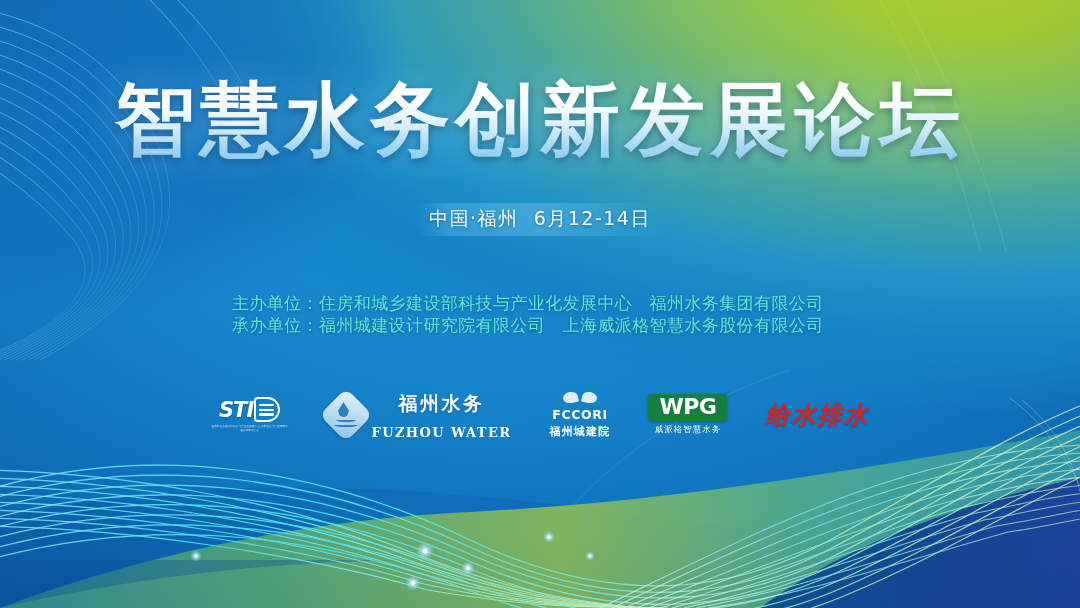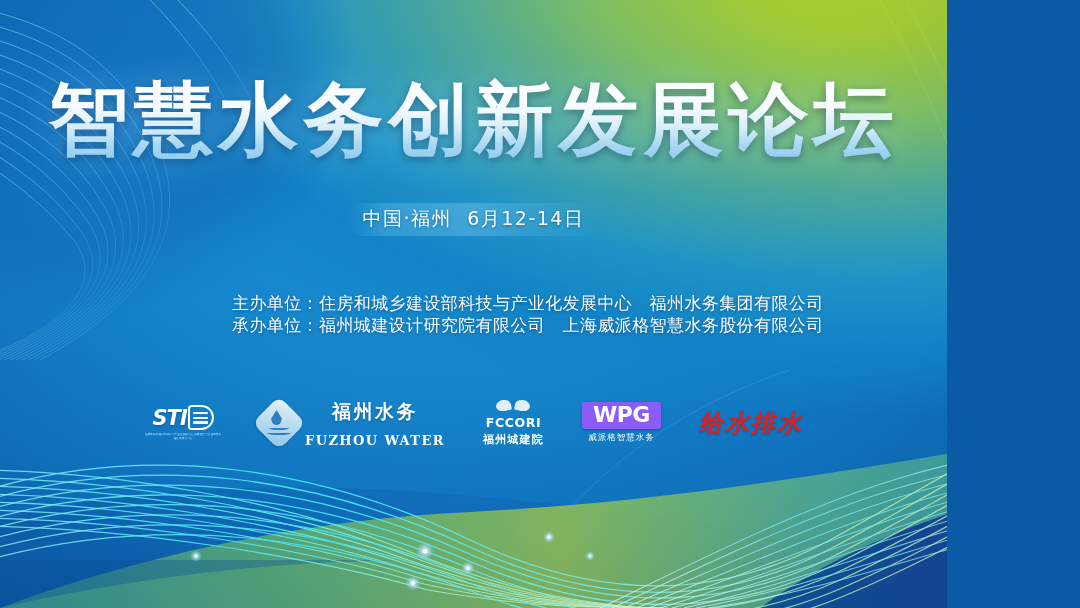--- a/index.html
+++ b/index.html
@@ -5,21 +5,21 @@
   * { margin:0; padding:0; box-sizing:border-box; }
   html, body {
     width:1080px; height:608px;
     overflow:hidden;
     background:#0b5aa6;
     font-family:"Liberation Sans", sans-serif;
   }
 
   #poster {
     position:relative;
-    width:947px; height:608px;
+    width:1080px; height:608px;
     overflow:hidden;
     isolation:isolate;
   }
 
   
   .bg-base {
     position:absolute; inset:0;
     background:
       radial-gradient(115% 95% at 92% -6%,  #b6d62e 0%, #a4cd34 12%, #7ebe63 26%, #4aa79c 40%, #2094c6 54%, #1283c6 66%, transparent 78%),
       radial-gradient(120% 110% at 46% 34%, #1a8ed2 0%, #1585cc 26%, #0f6fba 52%, #0c5ba6 74%, #0a4e96 100%),
@@ -80,29 +80,29 @@
 
   
   .orgs {
     position:absolute; left:232px; top:293px;
     text-align:left;
   }
   .org-line {
     font-family:"DejaVu Sans","Liberation Sans", sans-serif;
     font-size:17px;
     line-height:21.5px;
-    color:#ffffff;
+    color:#5eead4;
     letter-spacing:.4px;
     text-shadow:0 1px 3px rgba(4,48,96,.48);
     white-space:pre;
   }
 
   
   .logo-row {
-    position:absolute; left:0; right:0; top:390px;
+    position:absolute; left:0; right:0; top:382px;
     height:66px;
     display:flex; align-items:center; justify-content:center;
     gap:38px;
   }
   .logo { display:flex; align-items:center; justify-content:center; }
 
   
   .logo-stid { flex-direction:column; gap:3px; }
   .stid-main { display:flex; align-items:center; gap:1px; }
   .stid-letters {
@@ -189,21 +189,21 @@
   }
   .fcc-cn {
     font-family:"DejaVu Sans","Liberation Sans", sans-serif;
     font-weight:700; font-size:11px; color:#ffffff;
     letter-spacing:1.2px; white-space:pre;
   }
 
   
   .logo-wpg { flex-direction:column; gap:3px; align-items:center; }
   .wpg-box {
-    background:#8b5cf6;
+    background:#15803d;
     padding:2px 11px 3px;
     border-radius:3px;
     box-shadow:0 1px 3px rgba(2,40,80,.35);
   }
   .wpg-box span {
     font-family:"DejaVu Sans","Liberation Sans", sans-serif;
     font-weight:700; font-size:22px; color:#ffffff;
     letter-spacing:-.5px; line-height:1;
     display:block;
   }

